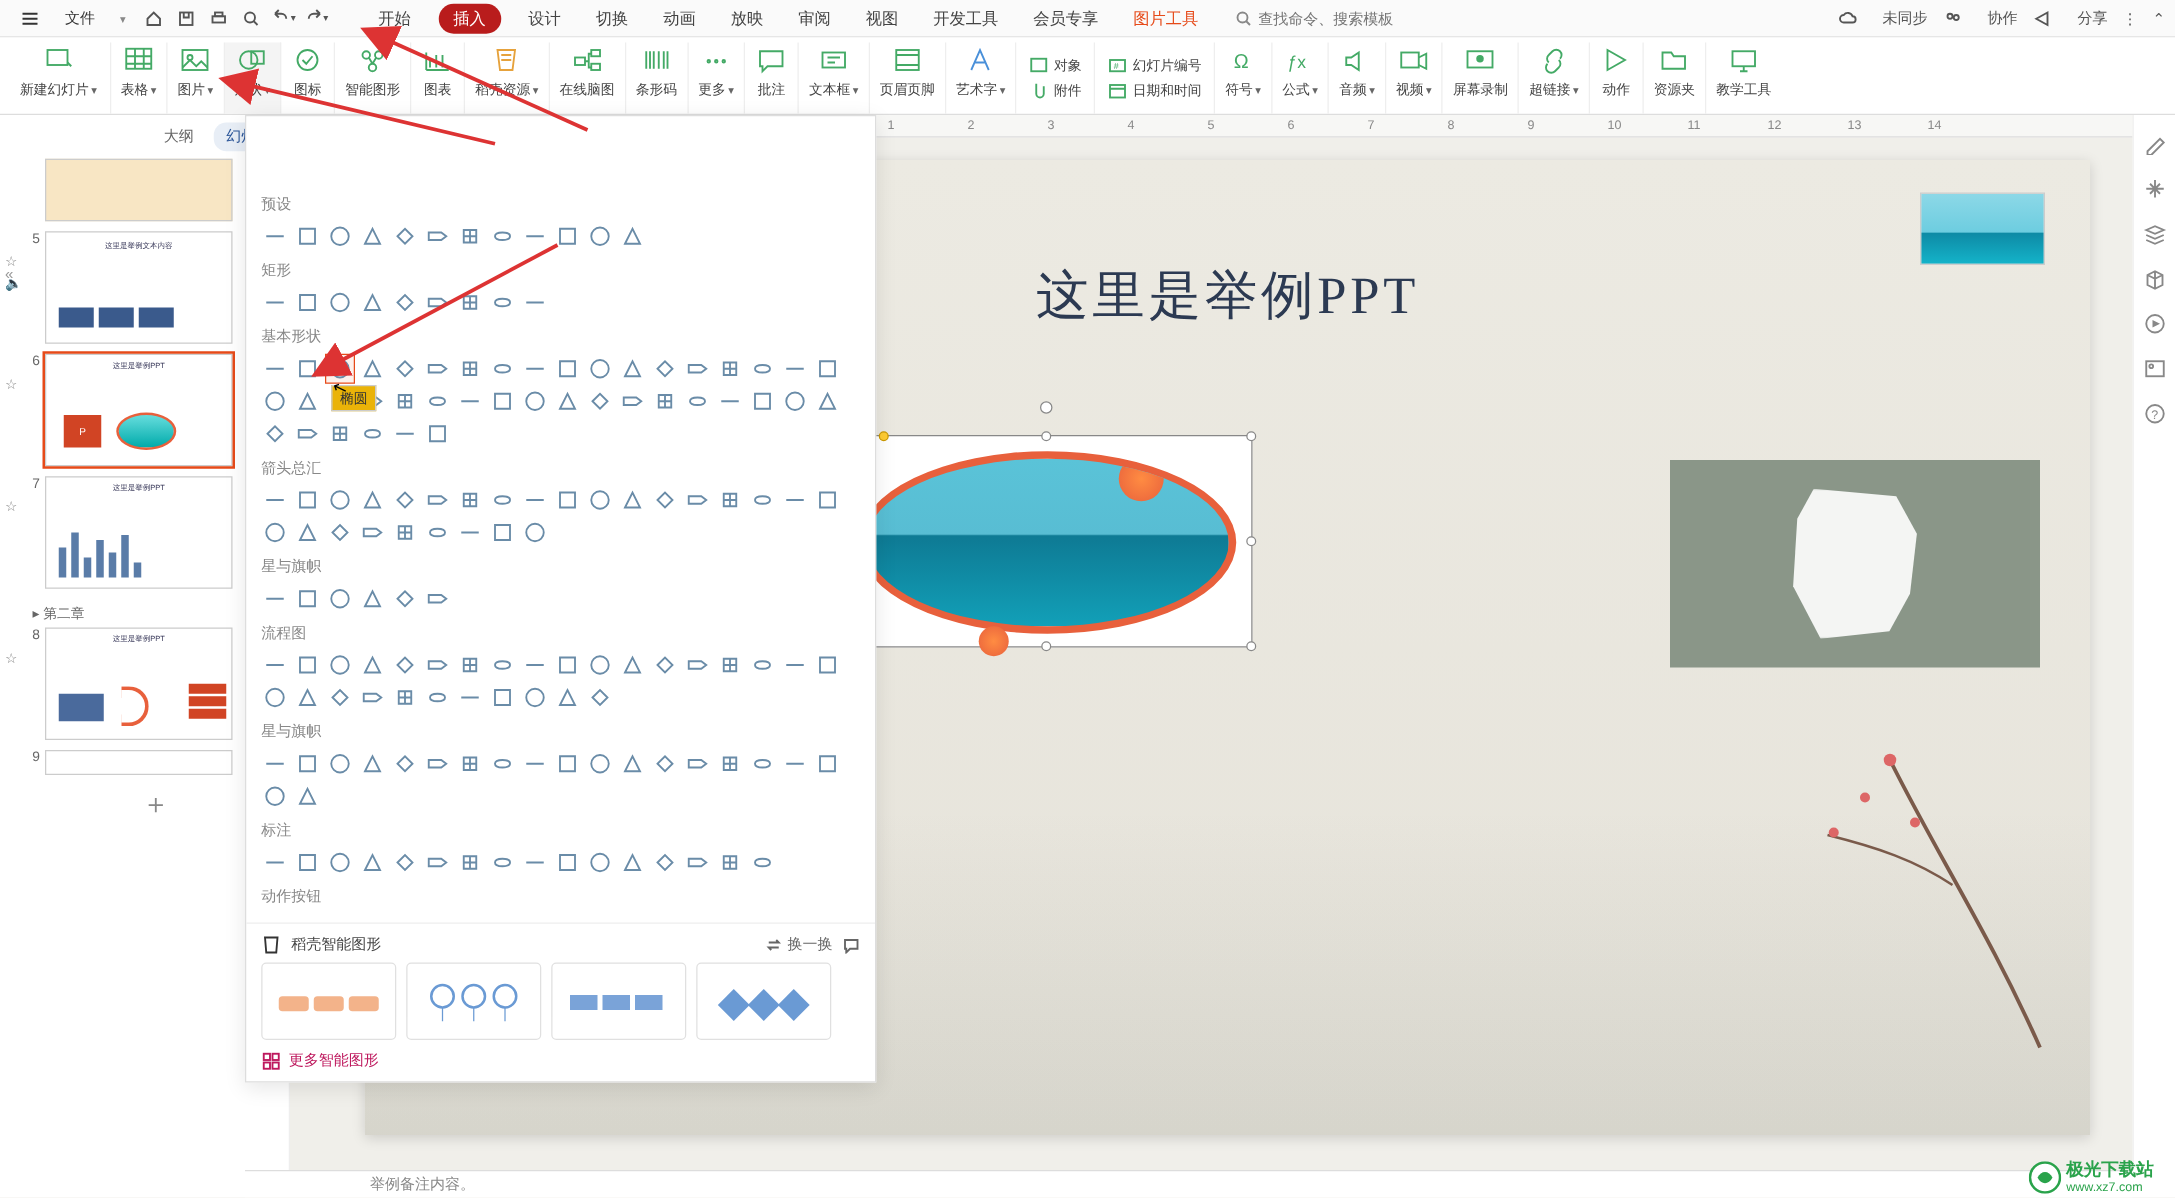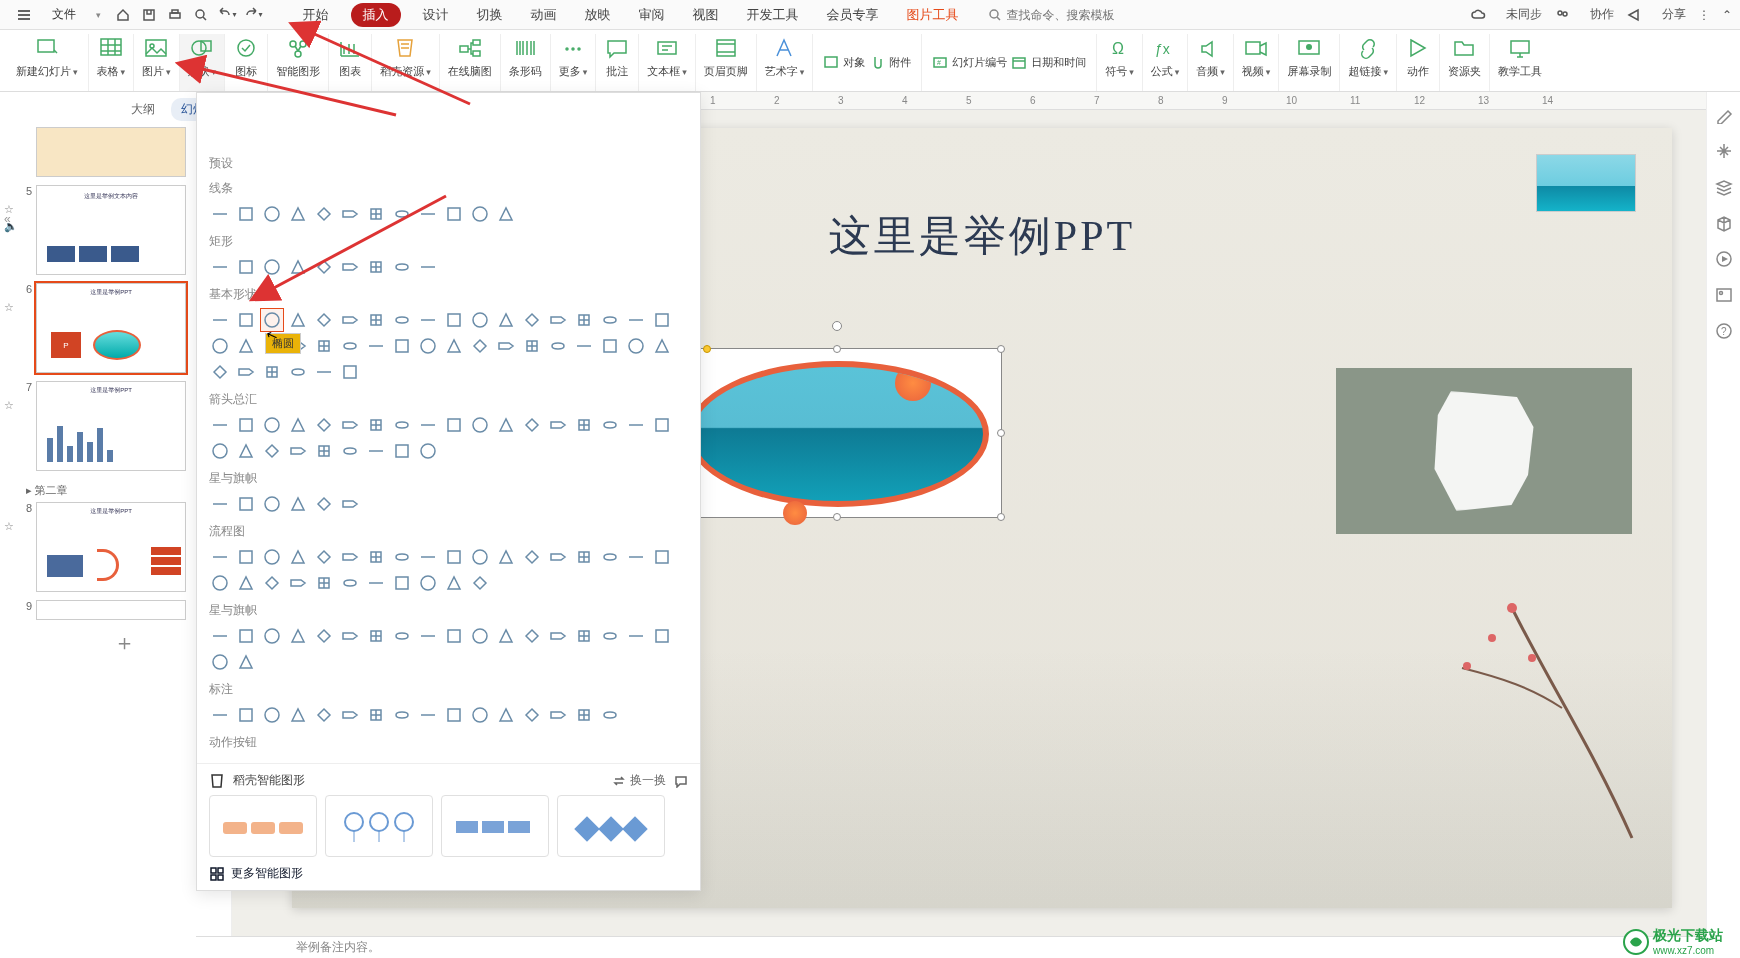--- a/index.html
+++ b/index.html
@@ -115,21 +115,21 @@
     white-space: nowrap;
   }
   .ribbon-group .dropdown-caret::after {
     content: "▾";
     font-size: 9px;
     margin-left: 2px;
     color: #666;
   }
   .ribbon-group.wide { padding: 2px 10px; }
   .ribbon-subcol {
-    display: flex; 
+    display: flex; flex-direction: column;
     font-size: 11px;
     color: #444;
     gap: 4px;
     justify-content: center;
   }
   .ribbon-subrow {
     display: flex; align-items: center; gap: 4px;
   }
   .ribbon-subrow .si { width: 16px; height: 16px; color:#4a6; }
 
@@ -298,21 +298,21 @@
   .smart-thumb {
     width: 108px; height: 62px;
     border: 1px solid #e0e0e0;
     border-radius: 4px;
     display: flex; align-items: center; justify-content: center;
     cursor: pointer;
   }
   .more-link {
     margin-top: 8px;
     display: flex; align-items: center; gap: 6px;
-    color: #0f172a;
+    color: #be185d;
     cursor: pointer;
   }
 
   
   .canvas-area {
     flex: 1;
     background: #f0efea;
     position: relative;
     overflow: hidden;
   }
@@ -995,21 +995,20 @@
         <circle class="stroke" cx="9" cy="9" r="7"></circle>
         <text x="6" y="13" font-size="10" fill="currentColor">?</text>
       </svg>
   </div>
 </div>
 
 <div class="shape-popup">
   <div class="shape-scroll">
     <div class="shape-cat">预设</div>
 
-    <div class="shape-cat">线条</div>
     <div class="shape-grid" id="grid-lines">
         <div class="shape-cell">
           <svg viewBox="0 0 18 18">
             <path class="stroke" d="M2 9h14"></path>
           </svg>
         </div>
         <div class="shape-cell">
           <svg viewBox="0 0 18 18">
             <path class="stroke" d="M3 3h12v12H3z"></path>
           </svg>

